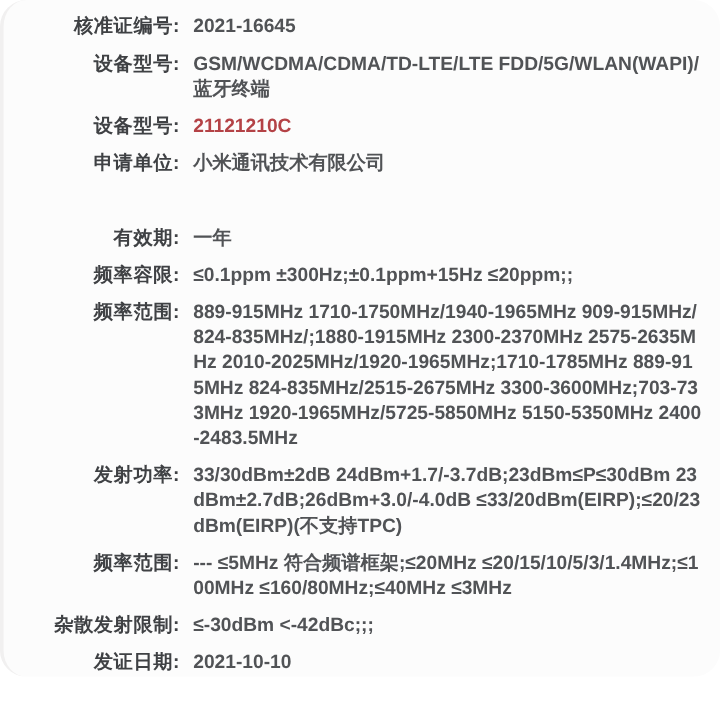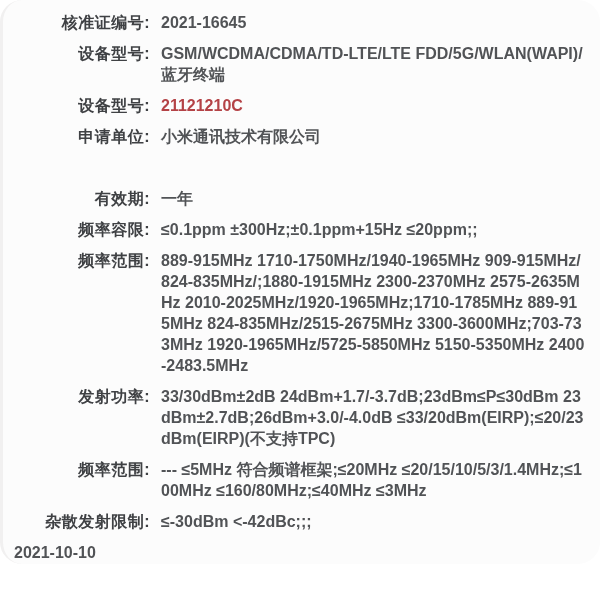--- a/index.html
+++ b/index.html
@@ -120,20 +120,21 @@
     <div class="label">频率范围:</div>
     <div class="value">--- ≤5MHz 符合频谱框架;≤20MHz ≤20/15/10/5/3/1.4MHz;≤100MHz ≤160/80MHz;≤40MHz ≤3MHz</div>
   </div>
 
   <div class="row">
     <div class="label">杂散发射限制:</div>
     <div class="value">≤-30dBm &lt;-42dBc;;;</div>
   </div>
 
   <div class="row">
+    <div class="label">发证日期:</div>
     <div class="value">2021-10-10</div>
   </div>
 
   <div class="row">
     <div class="value">2021CP16645</div>
   </div>
 
   <div class="row">
     <div class="label">CMIIT ID:</div>
     <div class="value">根据无线电管理相关技术要求更新情况，须保证产品持续符合无线电管理的相关要求。</div>

